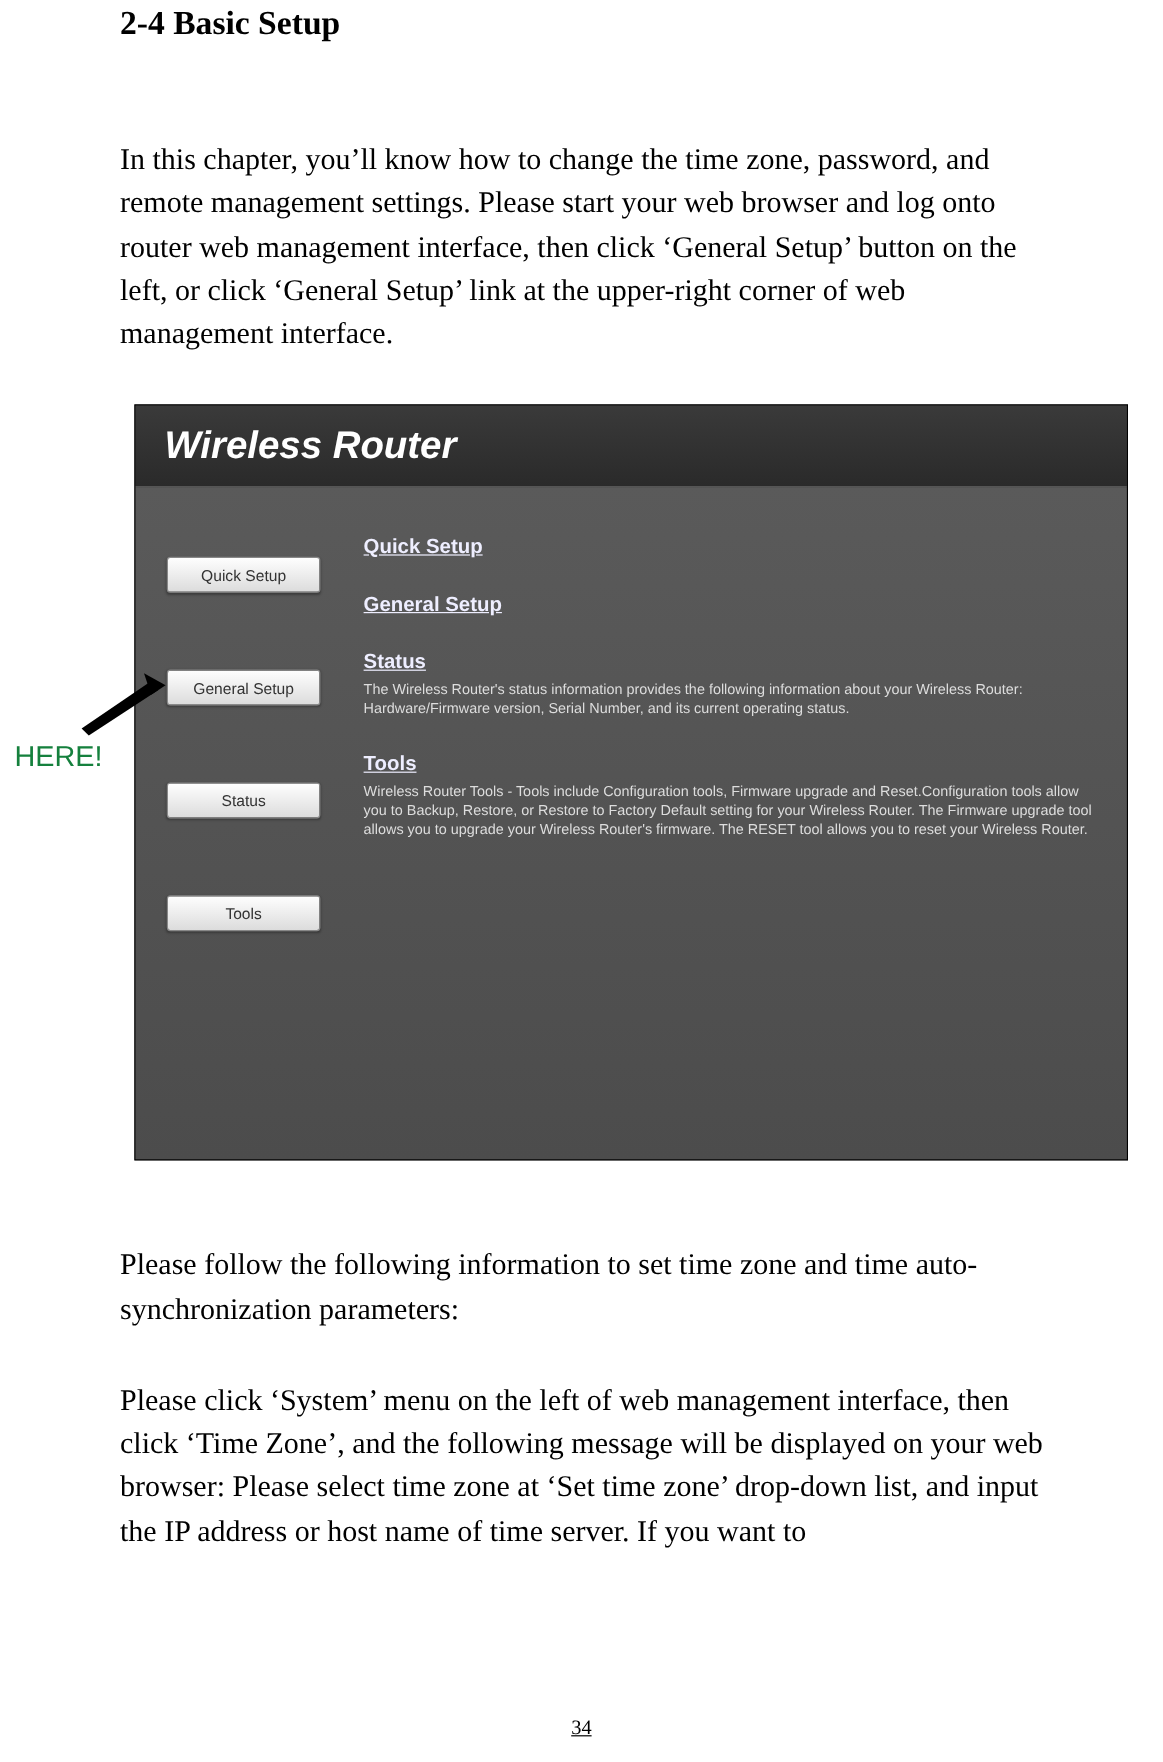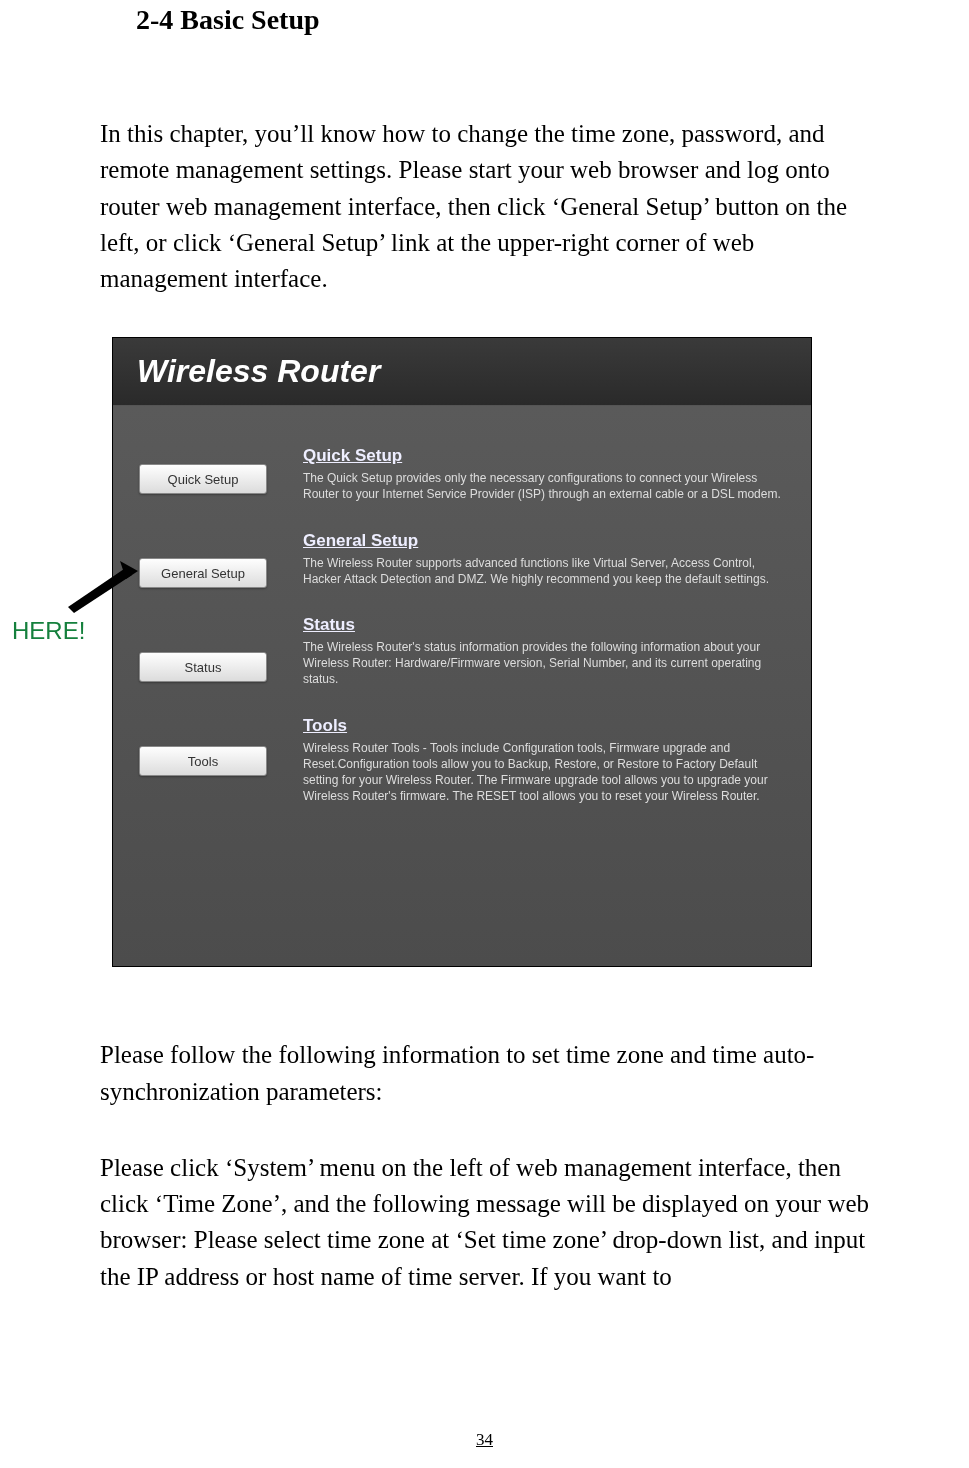--- a/index.html
+++ b/index.html
@@ -11,34 +11,33 @@
     color: #000;
     position: relative;
   }
   .page {
     padding: 0 90px 0 100px;
   }
   .heading {
     font-size: 28px;
     margin-top: 4px;
     margin-bottom: 80px;
-    margin-left: 36px;
   }
   .para {
     font-size: 25px;
     line-height: 1.45;
     margin-bottom: 40px;
   }
   .screenshot-container {
     position: relative;
     margin-left: 12px;
     margin-bottom: 70px;
   }
   .screenshot {
-    width: 700px;
+    width: 828px;
     border: 1px solid #000;
     background: #333;
   }
   .ss-header {
     background: linear-gradient(#3a3a3a, #2a2a2a);
     height: 68px;
     display: flex;
     align-items: center;
     padding-left: 24px;
     border-bottom: 1px solid #555;
@@ -156,25 +155,23 @@
       <div class="ss-body">
         <div class="ss-sidebar">
           <div class="ss-btn">Quick Setup</div>
           <div class="ss-btn">General Setup</div>
           <div class="ss-btn">Status</div>
           <div class="ss-btn">Tools</div>
         </div>
         <div class="ss-content">
           <div class="ss-section">
             <div class="ss-section-title">Quick Setup</div>
-            <div class="ss-section-desc">The Quick Setup provides only the necessary configurations to connect your Wireless Router to your Internet Service Provider (ISP) through an external cable or a DSL modem.</div>
           </div>
           <div class="ss-section">
             <div class="ss-section-title">General Setup</div>
-            <div class="ss-section-desc">The Wireless Router supports advanced functions like Virtual Server, Access Control, Hacker Attack Detection and DMZ. We highly recommend you keep the default settings.</div>
           </div>
           <div class="ss-section">
             <div class="ss-section-title">Status</div>
             <div class="ss-section-desc">The Wireless Router's status information provides the following information about your Wireless Router: Hardware/Firmware version, Serial Number, and its current operating status.</div>
           </div>
           <div class="ss-section">
             <div class="ss-section-title">Tools</div>
             <div class="ss-section-desc">Wireless Router Tools - Tools include Configuration tools, Firmware upgrade and Reset.Configuration tools allow you to Backup, Restore, or Restore to Factory Default setting for your Wireless Router. The Firmware upgrade tool allows you to upgrade your Wireless Router's firmware. The RESET tool allows you to reset your Wireless Router.</div>
           </div>
         </div>

